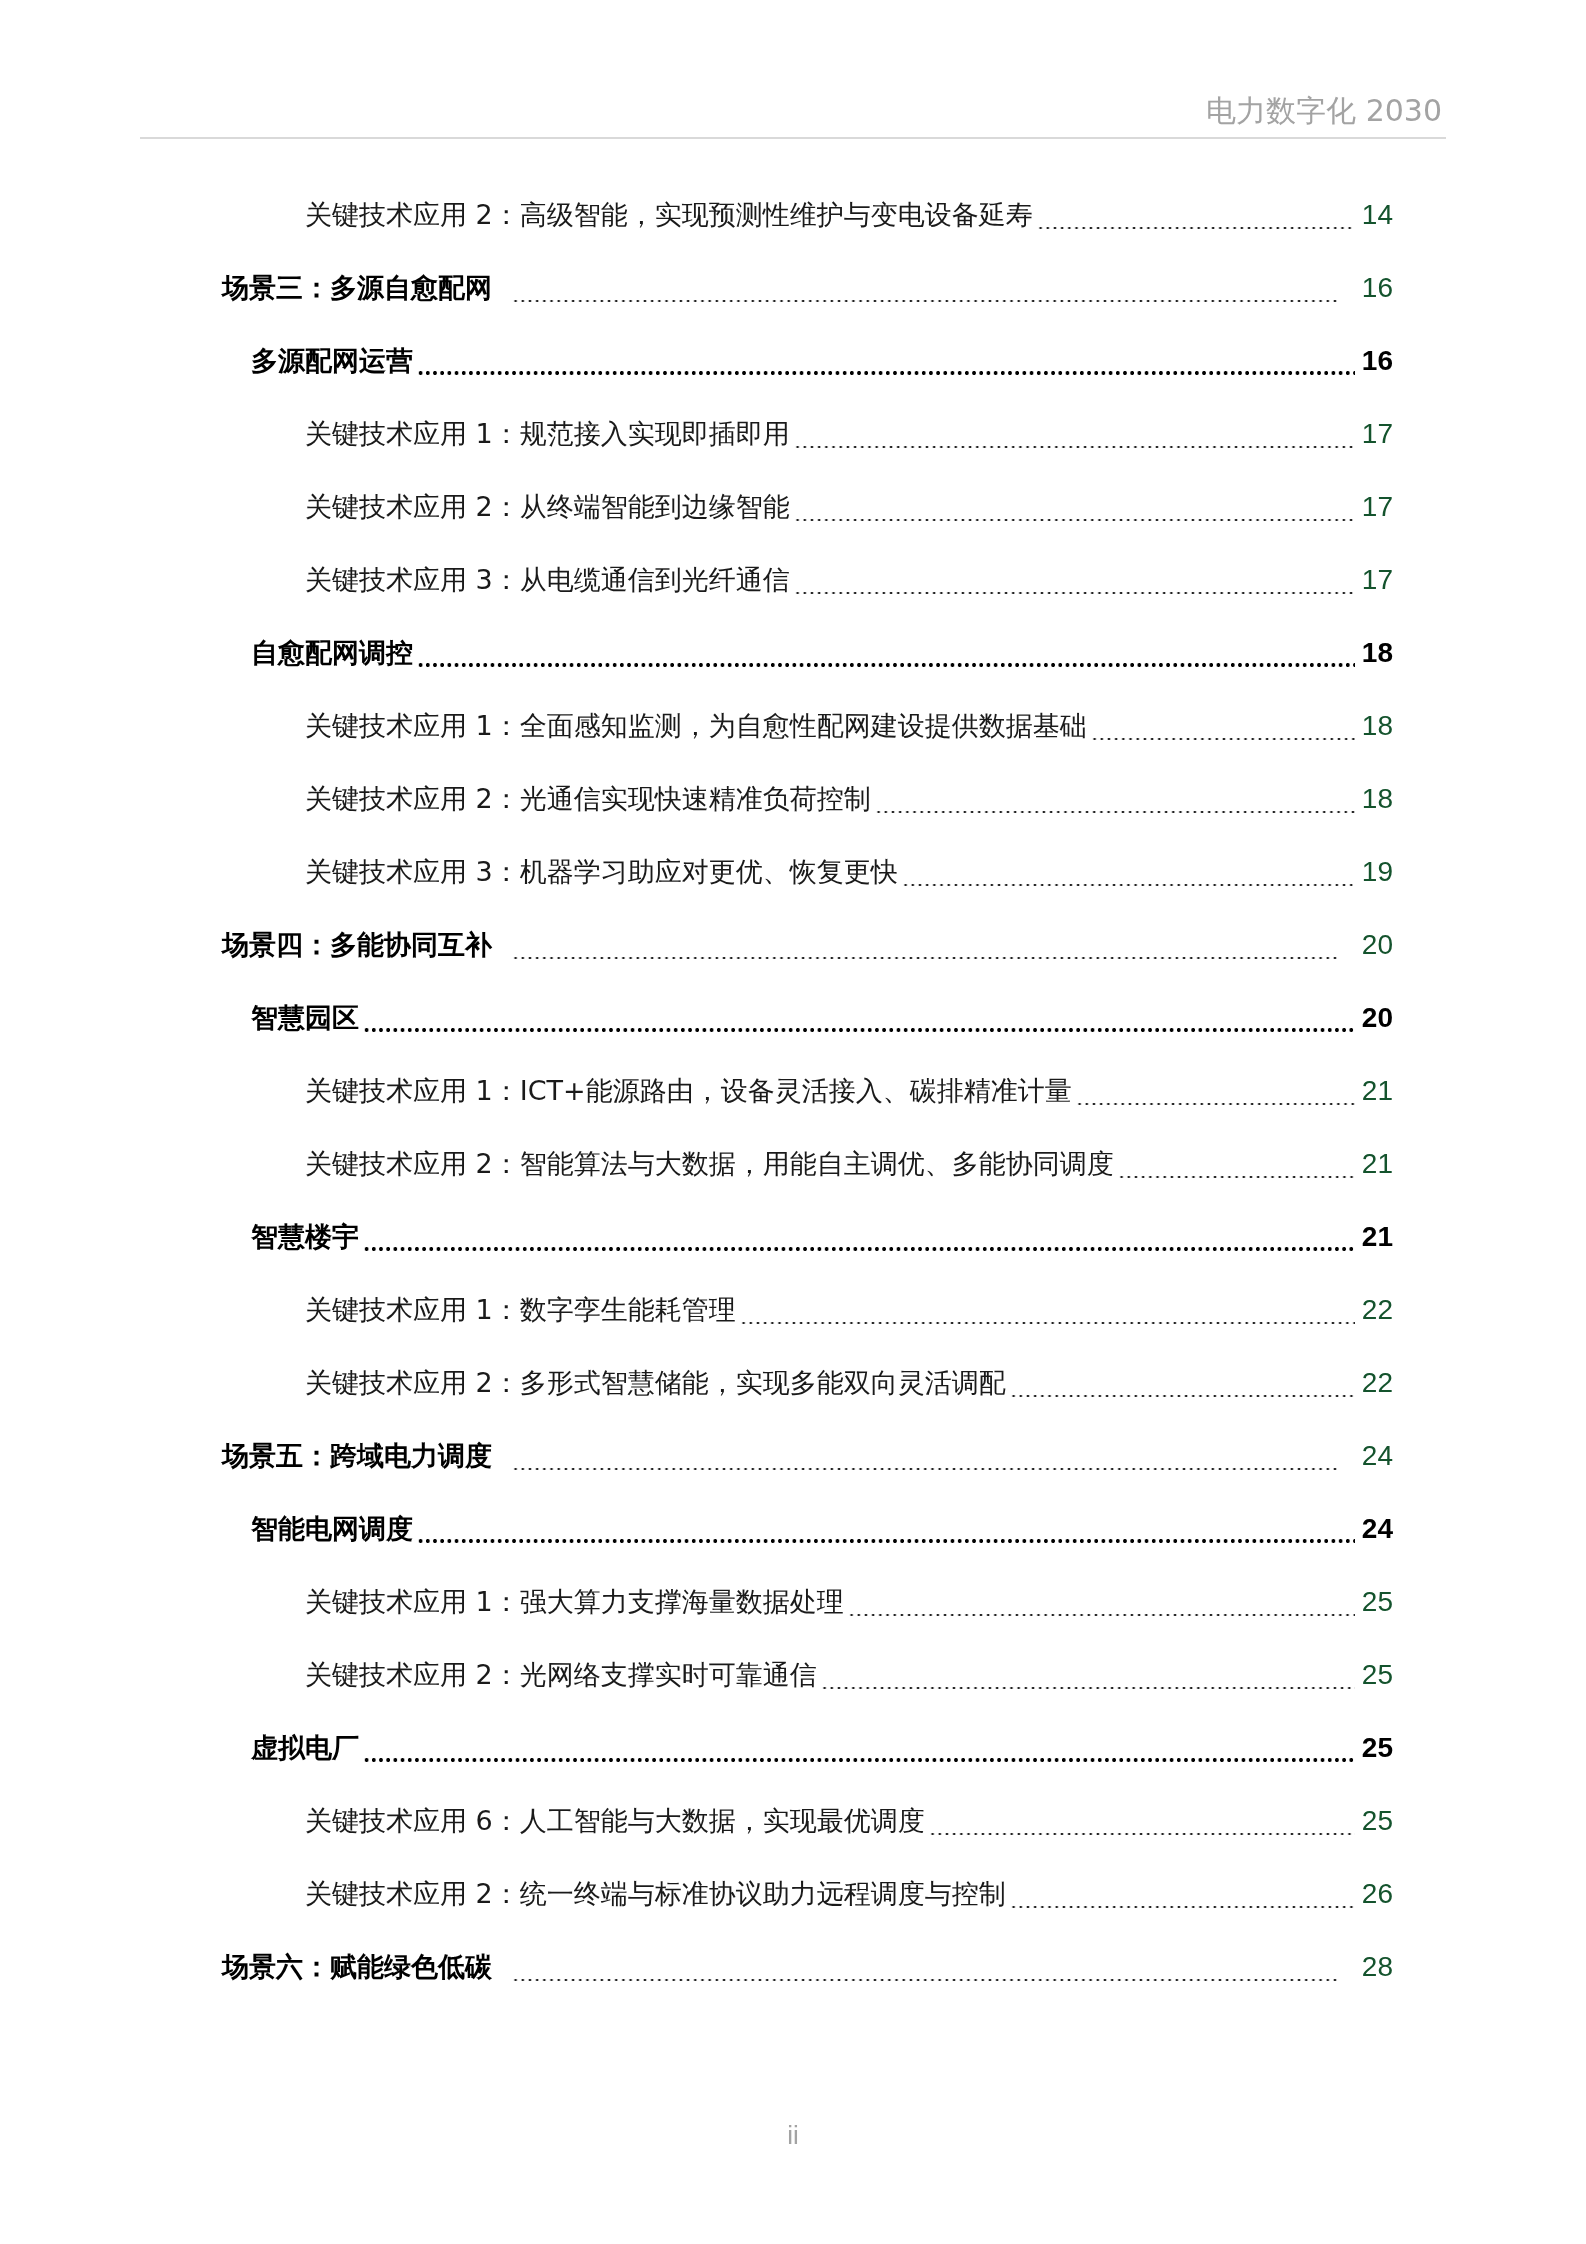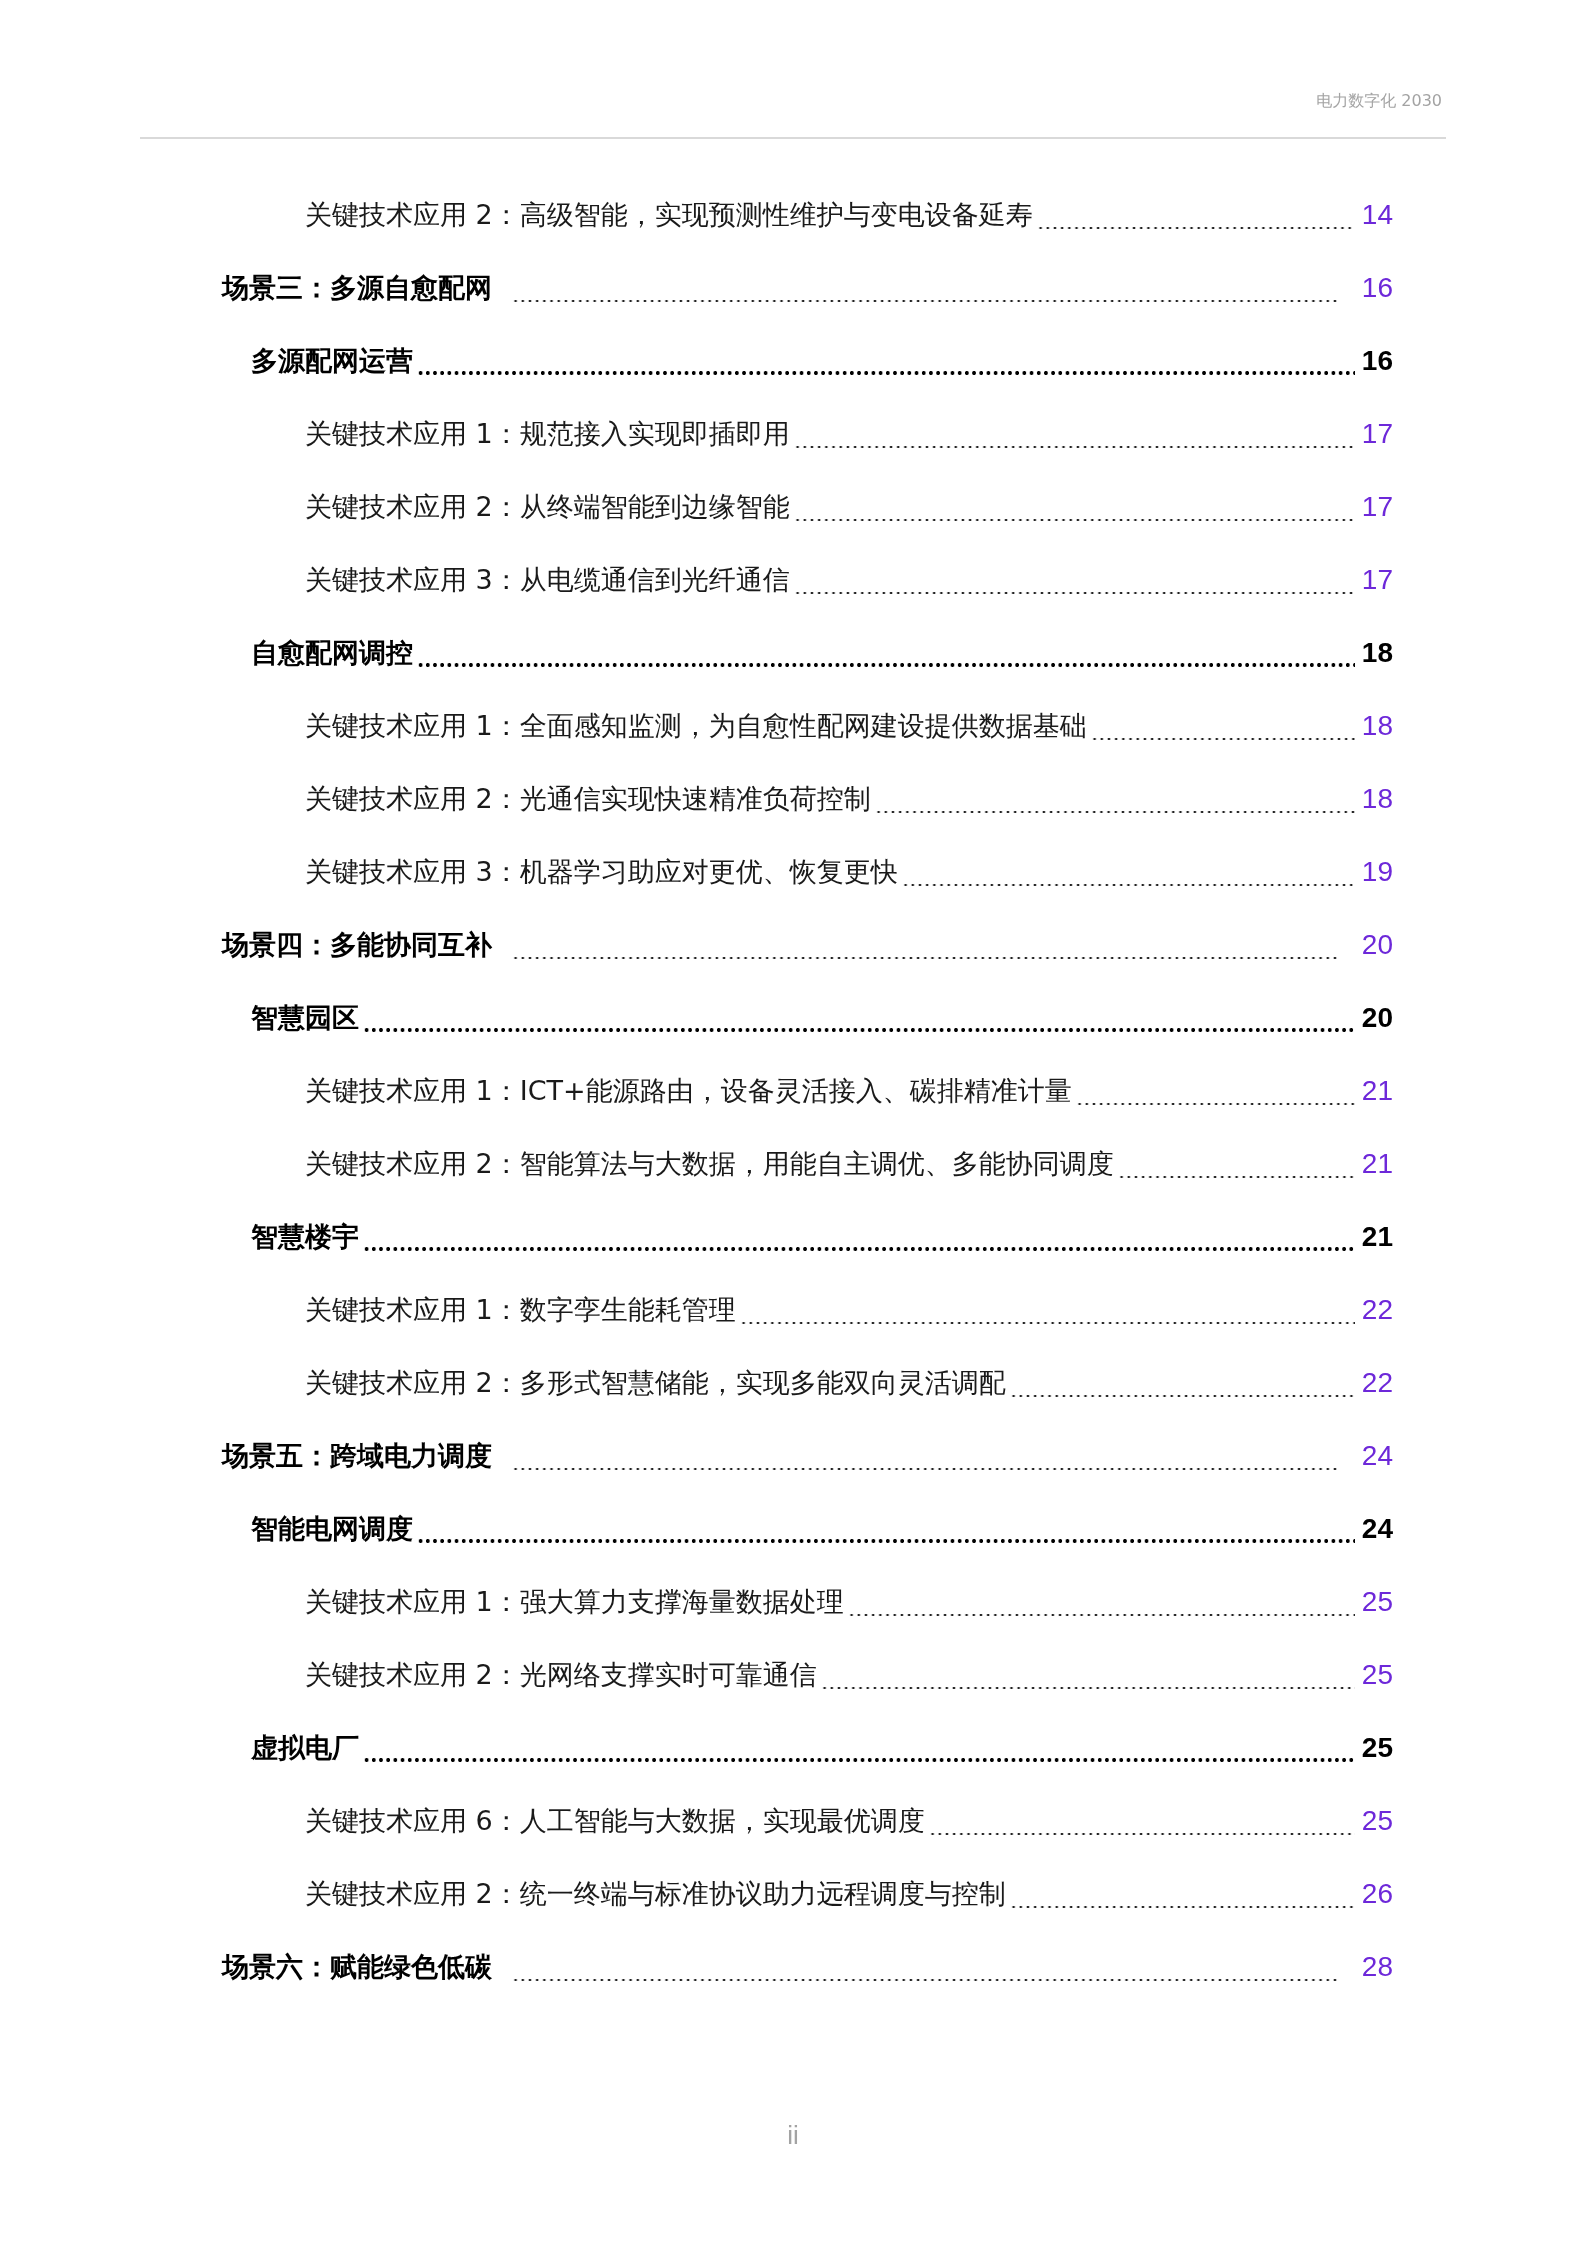--- a/index.html
+++ b/index.html
@@ -1,39 +1,39 @@
 <!DOCTYPE html>
 <html><head>
 <meta charset="utf-8">
 <style>
   html, body { margin: 0; padding: 0; background: #ffffff; }
   body { width: 1586px; height: 2244px; position: relative; overflow: hidden;
          font-family: "DejaVu Sans", "Liberation Sans", sans-serif; color: #1a1a1a; }
   .page-header { position: absolute; left: 140px; top: 88px; width: 1306px; height: 50px; }
-  .header-title { position: absolute; right: 4px; top: 3px; font-size: 16px; color: #a3a3a3;
+  .header-title { position: absolute; right: 4px; top: 3px; font-size: 30px; color: #a3a3a3;
                   white-space: nowrap; letter-spacing: 0px; }
   .header-rule { position: absolute; left: 0; right: 0; top: 49px; height: 2px; background: #d9d9d9; }
 
   .toc { position: absolute; left: 0; top: 177.5px; width: 1586px; }
   .toc-row { position: relative; height: 73.04px; display: flex; align-items: center; }
   .toc-inner { position: absolute; right: 193px; display: flex; align-items: center;
                height: 73px; font-size: 27px; line-height: 73px; white-space: nowrap; }
   .lvl-1 .toc-inner { left: 222px; gap: 16px; }
   .lvl-2 .toc-inner { left: 251px; }
   .lvl-3 .toc-inner { left: 305px; }
   .toc-title { flex: 0 0 auto; color: #1a1a1a; }
   .lvl-1 .toc-title, .lvl-2 .toc-title { font-weight: bold; color: #000; }
   .toc-leader { flex: 1 1 auto; align-self: stretch; margin: 0 4px;
                 background-image: radial-gradient(circle, #222 1.3px, transparent 1.5px);
                 background-size: 7.2px 6px; background-repeat: repeat-x;
                 background-position: left 47px; }
   .lvl-2 .toc-leader { background-image: radial-gradient(circle, #000 1.9px, transparent 2.1px);
                        background-position: left 46px; }
   .toc-page { flex: 0 0 auto; font-family: "Liberation Sans", sans-serif; font-size: 28px;
-              color: #6d28d9; text-align: right; min-width: 34px; }
+              color: #14532d; text-align: right; min-width: 34px; }
   .lvl-2 .toc-page { font-weight: bold; color: #000; }
 
   .page-footer { position: absolute; left: 0; width: 1586px; top: 2120px; text-align: center;
                  font-family: "Liberation Sans", sans-serif; font-size: 26px; color: #a3a3a3; }
 </style>
 </head>
 <body>
 
 <div class="page-header">
   <div class="header-title">电力数字化 2030</div>

